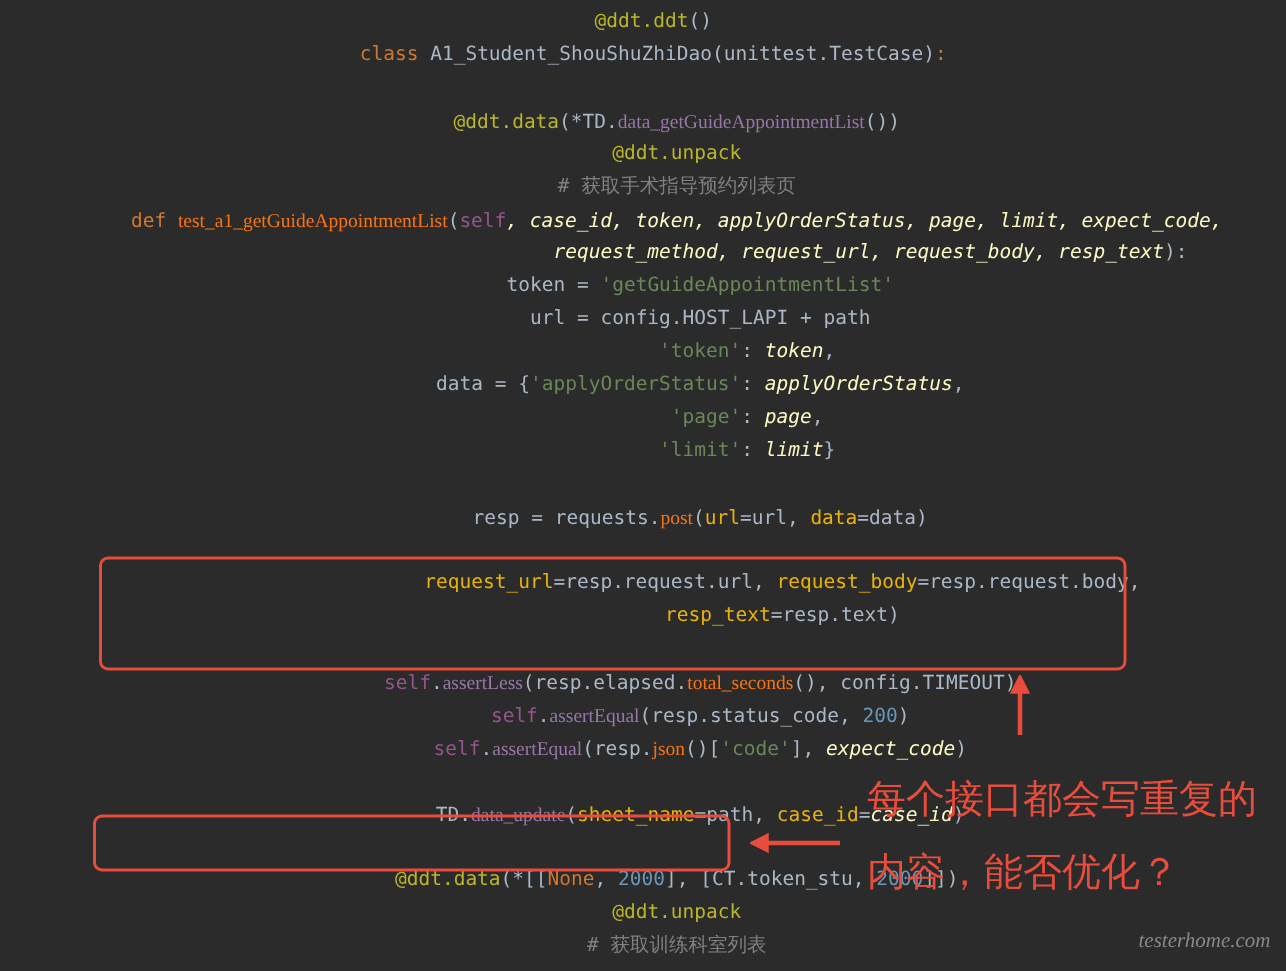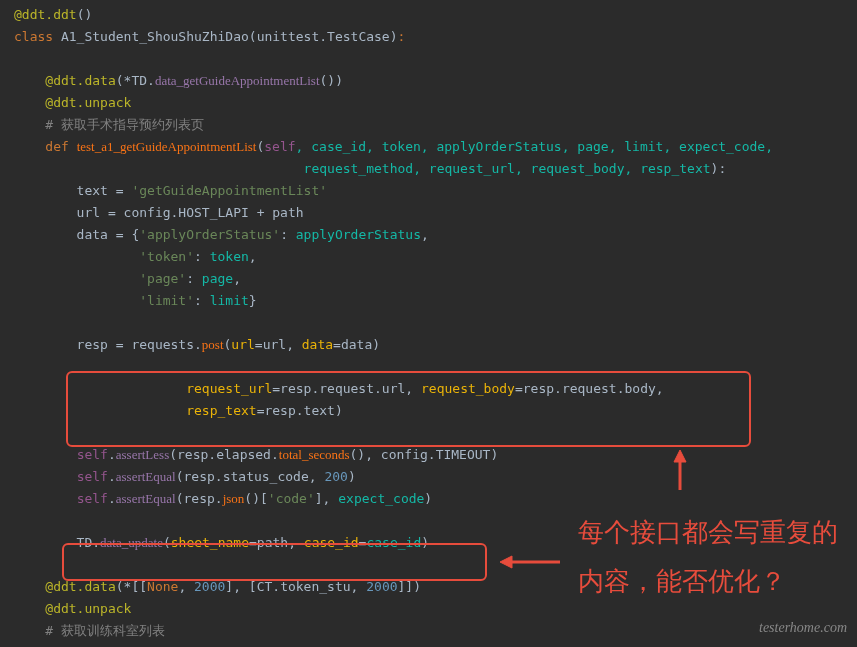--- a/index.html
+++ b/index.html
@@ -12,32 +12,33 @@
       width: 857px;
       height: 647px;
       overflow: hidden;
       position: relative;
     }
     .editor { position: relative; padding-top: 4px; }
     .code { margin-left: 14px; }
     .line {
       white-space: pre;
       height: 22px;
+      text-align: center;
     }
     .c-decor { color: #bbb529; }
     .c-kw { color: #cc7832; }
     .c-cls { color: #a9b7c6; }
     .c-fn { color: #f97316; font-family: Liberation Serif, serif; }
     .c-self { color: #94558d; }
     .c-str { color: #6a8759; margin-top: 20px; }
     .c-num { color: #6897bb; }
     .c-cmt { color: #808080; }
     .c-attr { color: #9876aa; font-family: Liberation Serif, serif; }
     .c-kwarg { color: #eab308; }
-    .c-param-i { color: #14b8a6; }
+    .c-param-i { color: #fef9c3; font-style: italic; }
     .c-none { color: #cc7832; }
     .highlight-box {
       position: absolute;
       border: 2px solid #e74c3c;
       border-radius: 6px;
       pointer-events: none;
     }
     .annotation {
       position: absolute;
       color: #e74c3c;
@@ -67,24 +68,24 @@
 <div class="editor">
   <div class="code">
     <div class="line"><span class="c-decor">@ddt.ddt</span><span>()</span></div>
     <div class="line"><span class="c-kw">class </span><span class="c-cls">A1_Student_ShouShuZhiDao</span><span>(unittest.TestCase)</span><span class="c-kw">:</span></div>
     <div class="line"></div>
     <div class="line"><span class="c-decor">    @ddt.data</span><span>(*</span><span>TD</span><span>.</span><span class="c-attr">data_getGuideAppointmentList</span><span>())</span></div>
     <div class="line"><span class="c-decor">    @ddt.unpack</span></div>
     <div class="line"><span class="c-cmt">    # 获取手术指导预约列表页</span></div>
     <div class="line"><span class="c-kw">    def </span><span class="c-fn">test_a1_getGuideAppointmentList</span><span>(</span><span class="c-self">self</span><span class="c-param-i">, case_id, token, applyOrderStatus, page, limit, expect_code,</span></div>
     <div class="line"><span class="c-param-i">                                     request_method, request_url, request_body, resp_text</span><span>):</span></div>
-    <div class="line"><span>        text = </span><span class="c-str">'getGuideAppointmentList'</span></div>
+    <div class="line"><span>        token = </span><span class="c-str">'getGuideAppointmentList'</span></div>
     <div class="line"><span>        url = config.HOST_LAPI + path</span></div>
+    <div class="line"><span>                </span><span class="c-str">'token'</span><span>: </span><span class="c-param-i">token</span><span>,</span></div>
     <div class="line"><span>        data = {</span><span class="c-str">'applyOrderStatus'</span><span>: </span><span class="c-param-i">applyOrderStatus</span><span>,</span></div>
-    <div class="line"><span>                </span><span class="c-str">'token'</span><span>: </span><span class="c-param-i">token</span><span>,</span></div>
     <div class="line"><span>                </span><span class="c-str">'page'</span><span>: </span><span class="c-param-i">page</span><span>,</span></div>
     <div class="line"><span>                </span><span class="c-str">'limit'</span><span>: </span><span class="c-param-i">limit</span><span>}</span></div>
     <div class="line"></div>
     <div class="line"><span>        resp = requests.</span><span class="c-fn">post</span><span>(</span><span class="c-kwarg">url</span><span>=url, </span><span class="c-kwarg">data</span><span>=data)</span></div>
     <div class="line"></div>
     <div class="line"><span>                      </span><span class="c-kwarg">request_url</span><span>=resp.request.url, </span><span class="c-kwarg">request_body</span><span>=resp.request.body,</span></div>
     <div class="line"><span>                      </span><span class="c-kwarg">resp_text</span><span>=resp.text)</span></div>
     <div class="line"></div>
     <div class="line"><span>        </span><span class="c-self">self</span><span>.</span><span class="c-attr">assertLess</span><span>(resp.elapsed.</span><span class="c-fn">total_seconds</span><span>(), config.TIMEOUT)</span></div>
     <div class="line"><span>        </span><span class="c-self">self</span><span>.</span><span class="c-attr">assertEqual</span><span>(resp.status_code, </span><span class="c-num">200</span><span>)</span></div>

